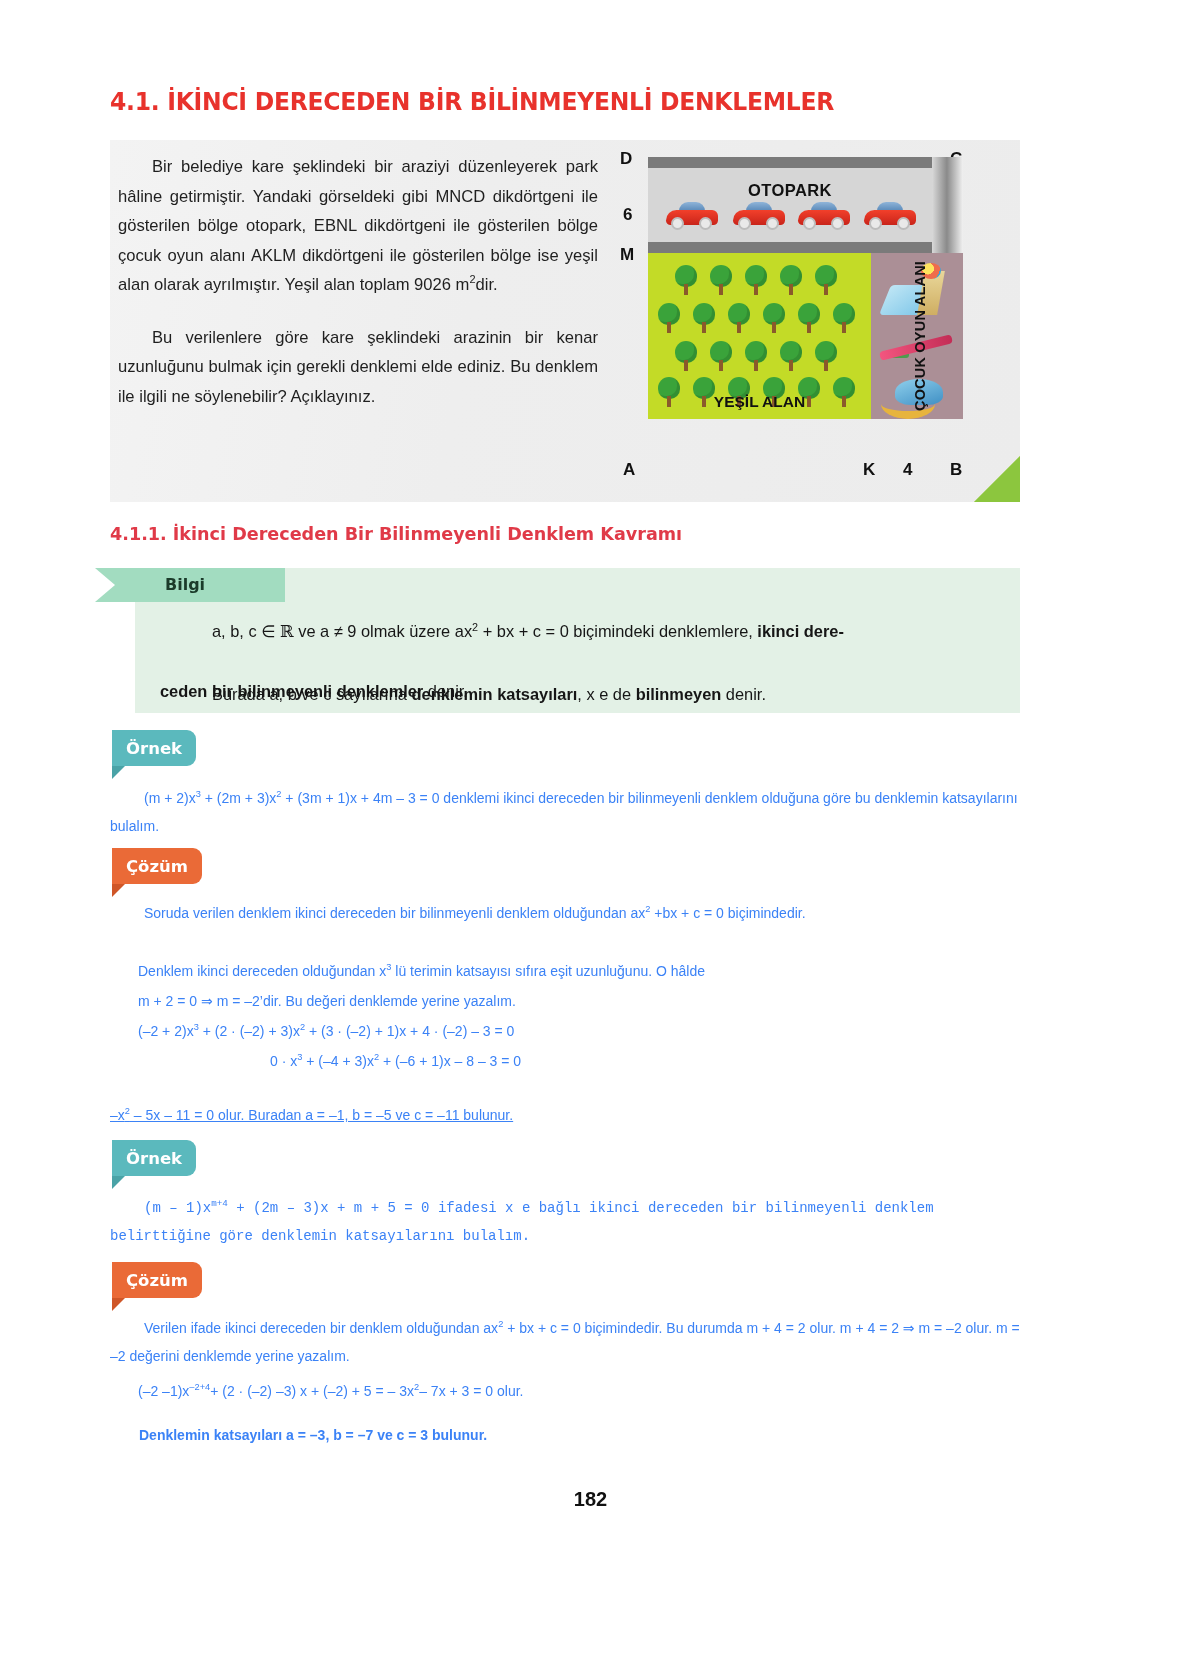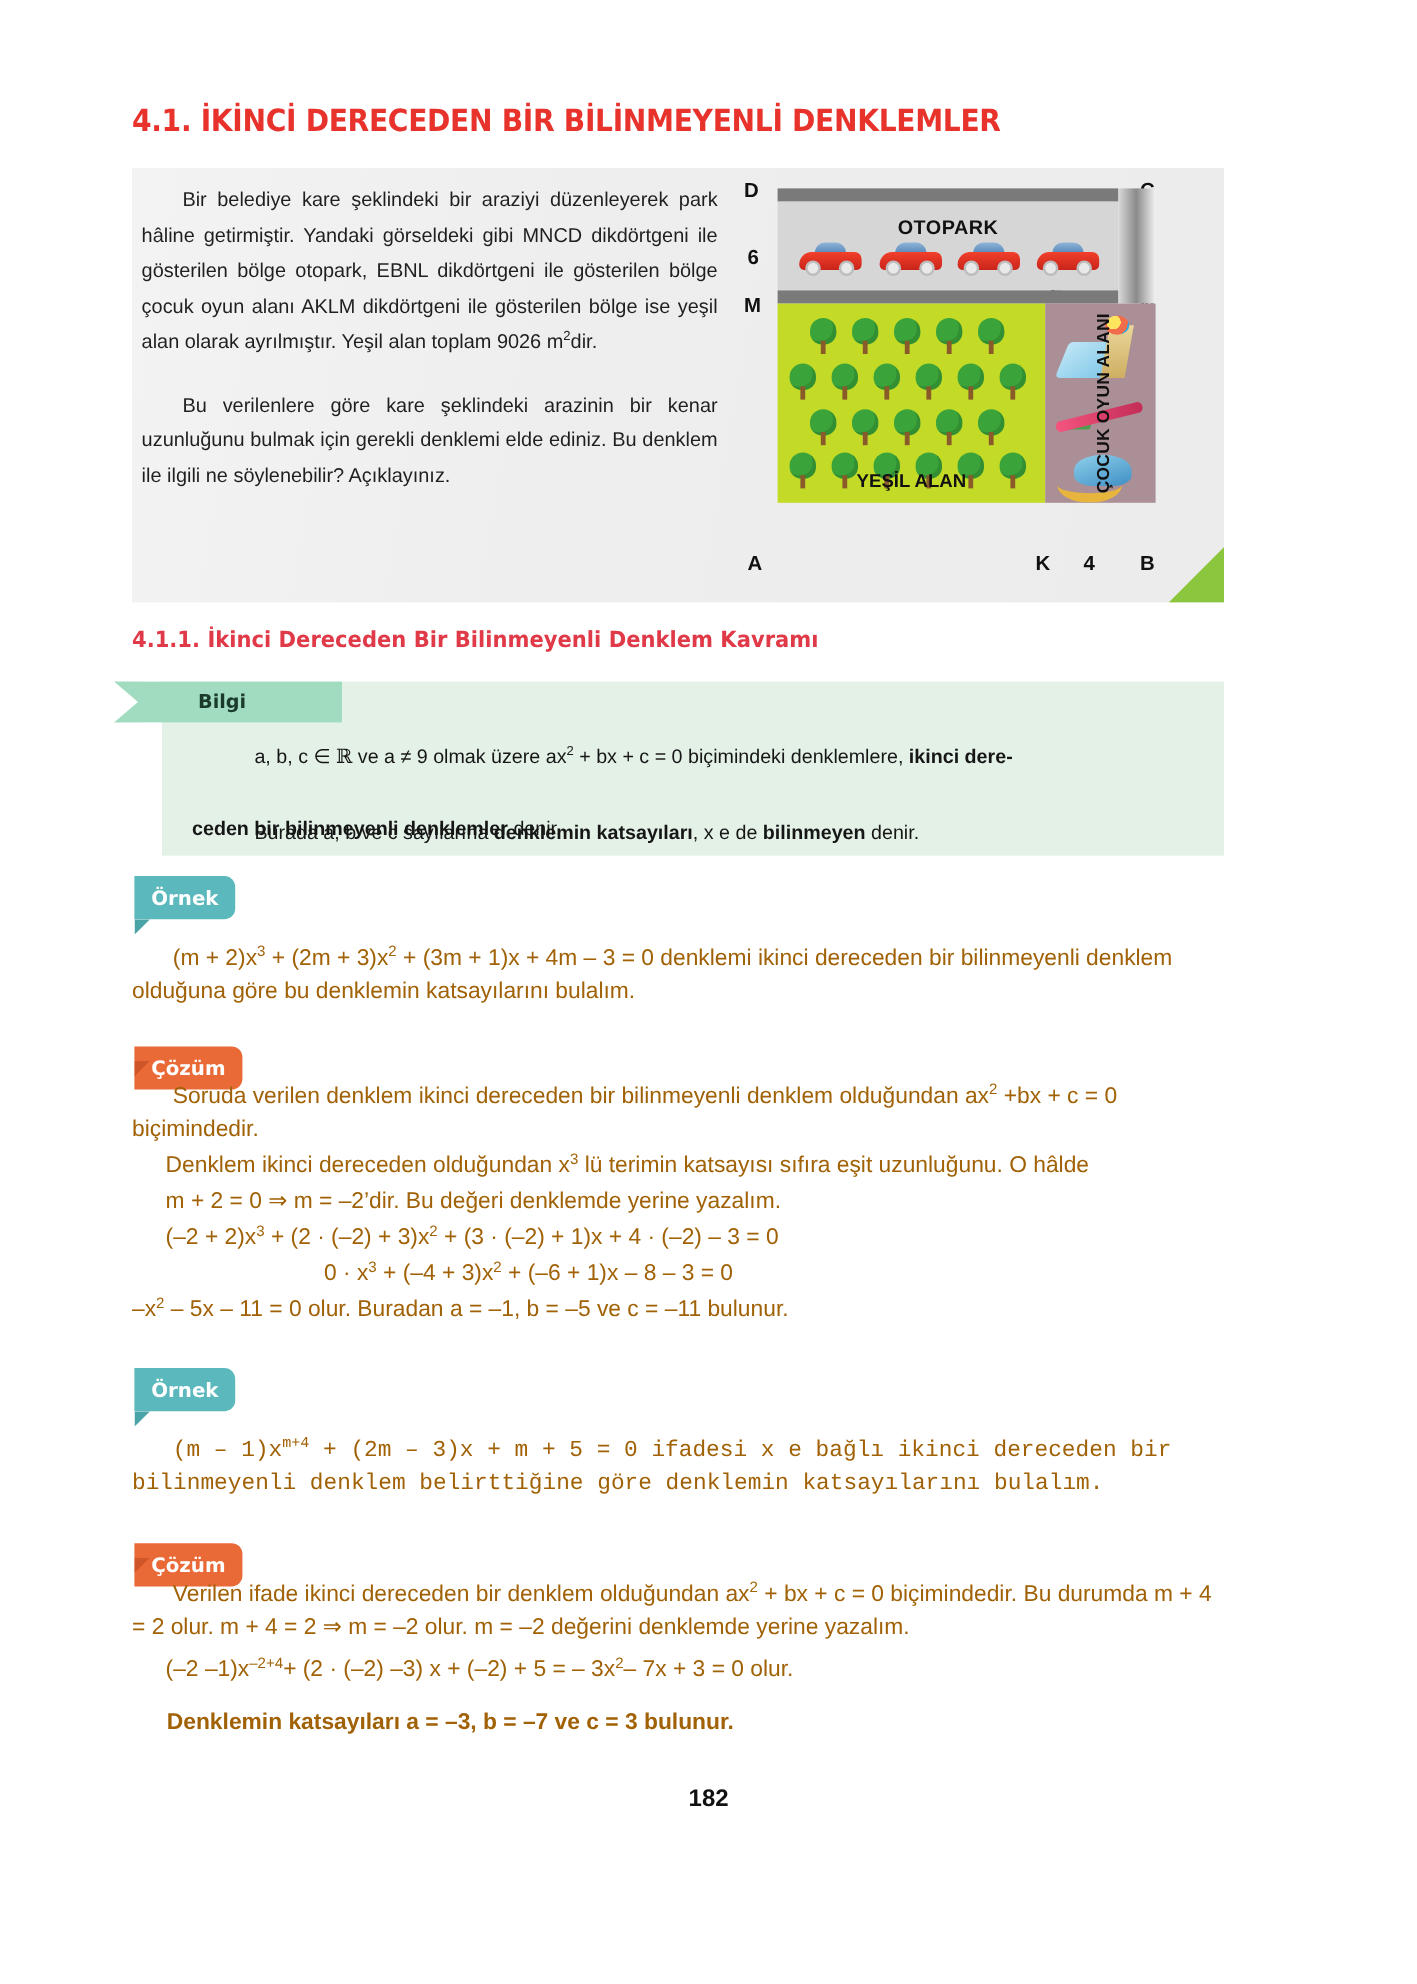--- a/index.html
+++ b/index.html
@@ -349,35 +349,35 @@
     display: flex;
     align-items: center;
     color: #ffffff;
     font-size: 16.5px;
     font-weight: bold;
     border-radius: 0 9px 9px 0;
     font-family: "DejaVu Sans", sans-serif;
     box-sizing: border-box;
   }
   .tab.ornek { background: #5bb9bd; }
-  .tab.cozum { background: #ea6a37; margin-top: 24px; }
+  .tab.cozum { background: #ea6a37; }
   .tab-tail {
     position: absolute;
     width: 13px;
     height: 13px;
   }
   .tab-tail.ornek { background: #4aa3a7; clip-path: polygon(0 0, 100% 0, 0 100%); }
   .tab-tail.cozum { background: #cf5628; clip-path: polygon(0 0, 100% 0, 0 100%); }
 
   
   .body-text {
     position: absolute;
-    font-size: 19px;
+    font-size: 14px;
     line-height: 27.5px;
-    color: #a16207;
+    color: #3b82f6;
   }
   .indent { text-indent: 34px; }
 
   
   .page-number {
     position: absolute;
     left: 0;
     top: 1488px;
     width: 1181px;
     text-align: center;
@@ -612,21 +612,21 @@
   <div class="body-text" style="left:138px; top:988px; width:890px;">m + 2 = 0 ⇒ m = –2’dir. Bu değeri denklemde yerine yazalım.</div>
 
   <div class="body-text" style="left:138px; top:1018px; width:890px;">
     <span>(–2 + 2)x</span><sup>3</sup><span> + (2 · (–2) + 3)x</span><sup>2</sup><span> + (3 · (–2) + 1)x + 4 · (–2) – 3 = 0</span>
   </div>
 
   <div class="body-text" style="left:270px; top:1048px; width:760px;">
     <span>0 · x</span><sup>3</sup><span> + (–4 + 3)x</span><sup>2</sup><span> + (–6 + 1)x – 8 – 3 = 0</span>
   </div>
 
-  <div class="body-text" style="left:110px; top:1078px; width:910px;">
+  <div class="body-text" style="left:110px; top:1102px; width:910px;text-decoration:underline;">
     <span>–x</span><sup>2</sup><span> – 5x – 11 = 0 olur. Buradan a = –1, b = –5 ve c = –11 bulunur.</span>
   </div>
 
   <div class="tab ornek" style="left:112px; top:1140px;">
     <span>Örnek</span>
   </div>
   <div class="tab-tail ornek" style="left:112px; top:1176px;"></div>
 
   <div class="body-text indent" style="left:110px; top:1195px; width:915px;font-family:Liberation Mono, monospace;">
     <span>(m – 1)x</span><sup>m+4</sup><span> + (2m – 3)x + m + 5 = 0 ifadesi x e bağlı ikinci dereceden bir bilinmeyenli denklem belirttiğine göre denklemin katsayılarını bulalım.</span>

